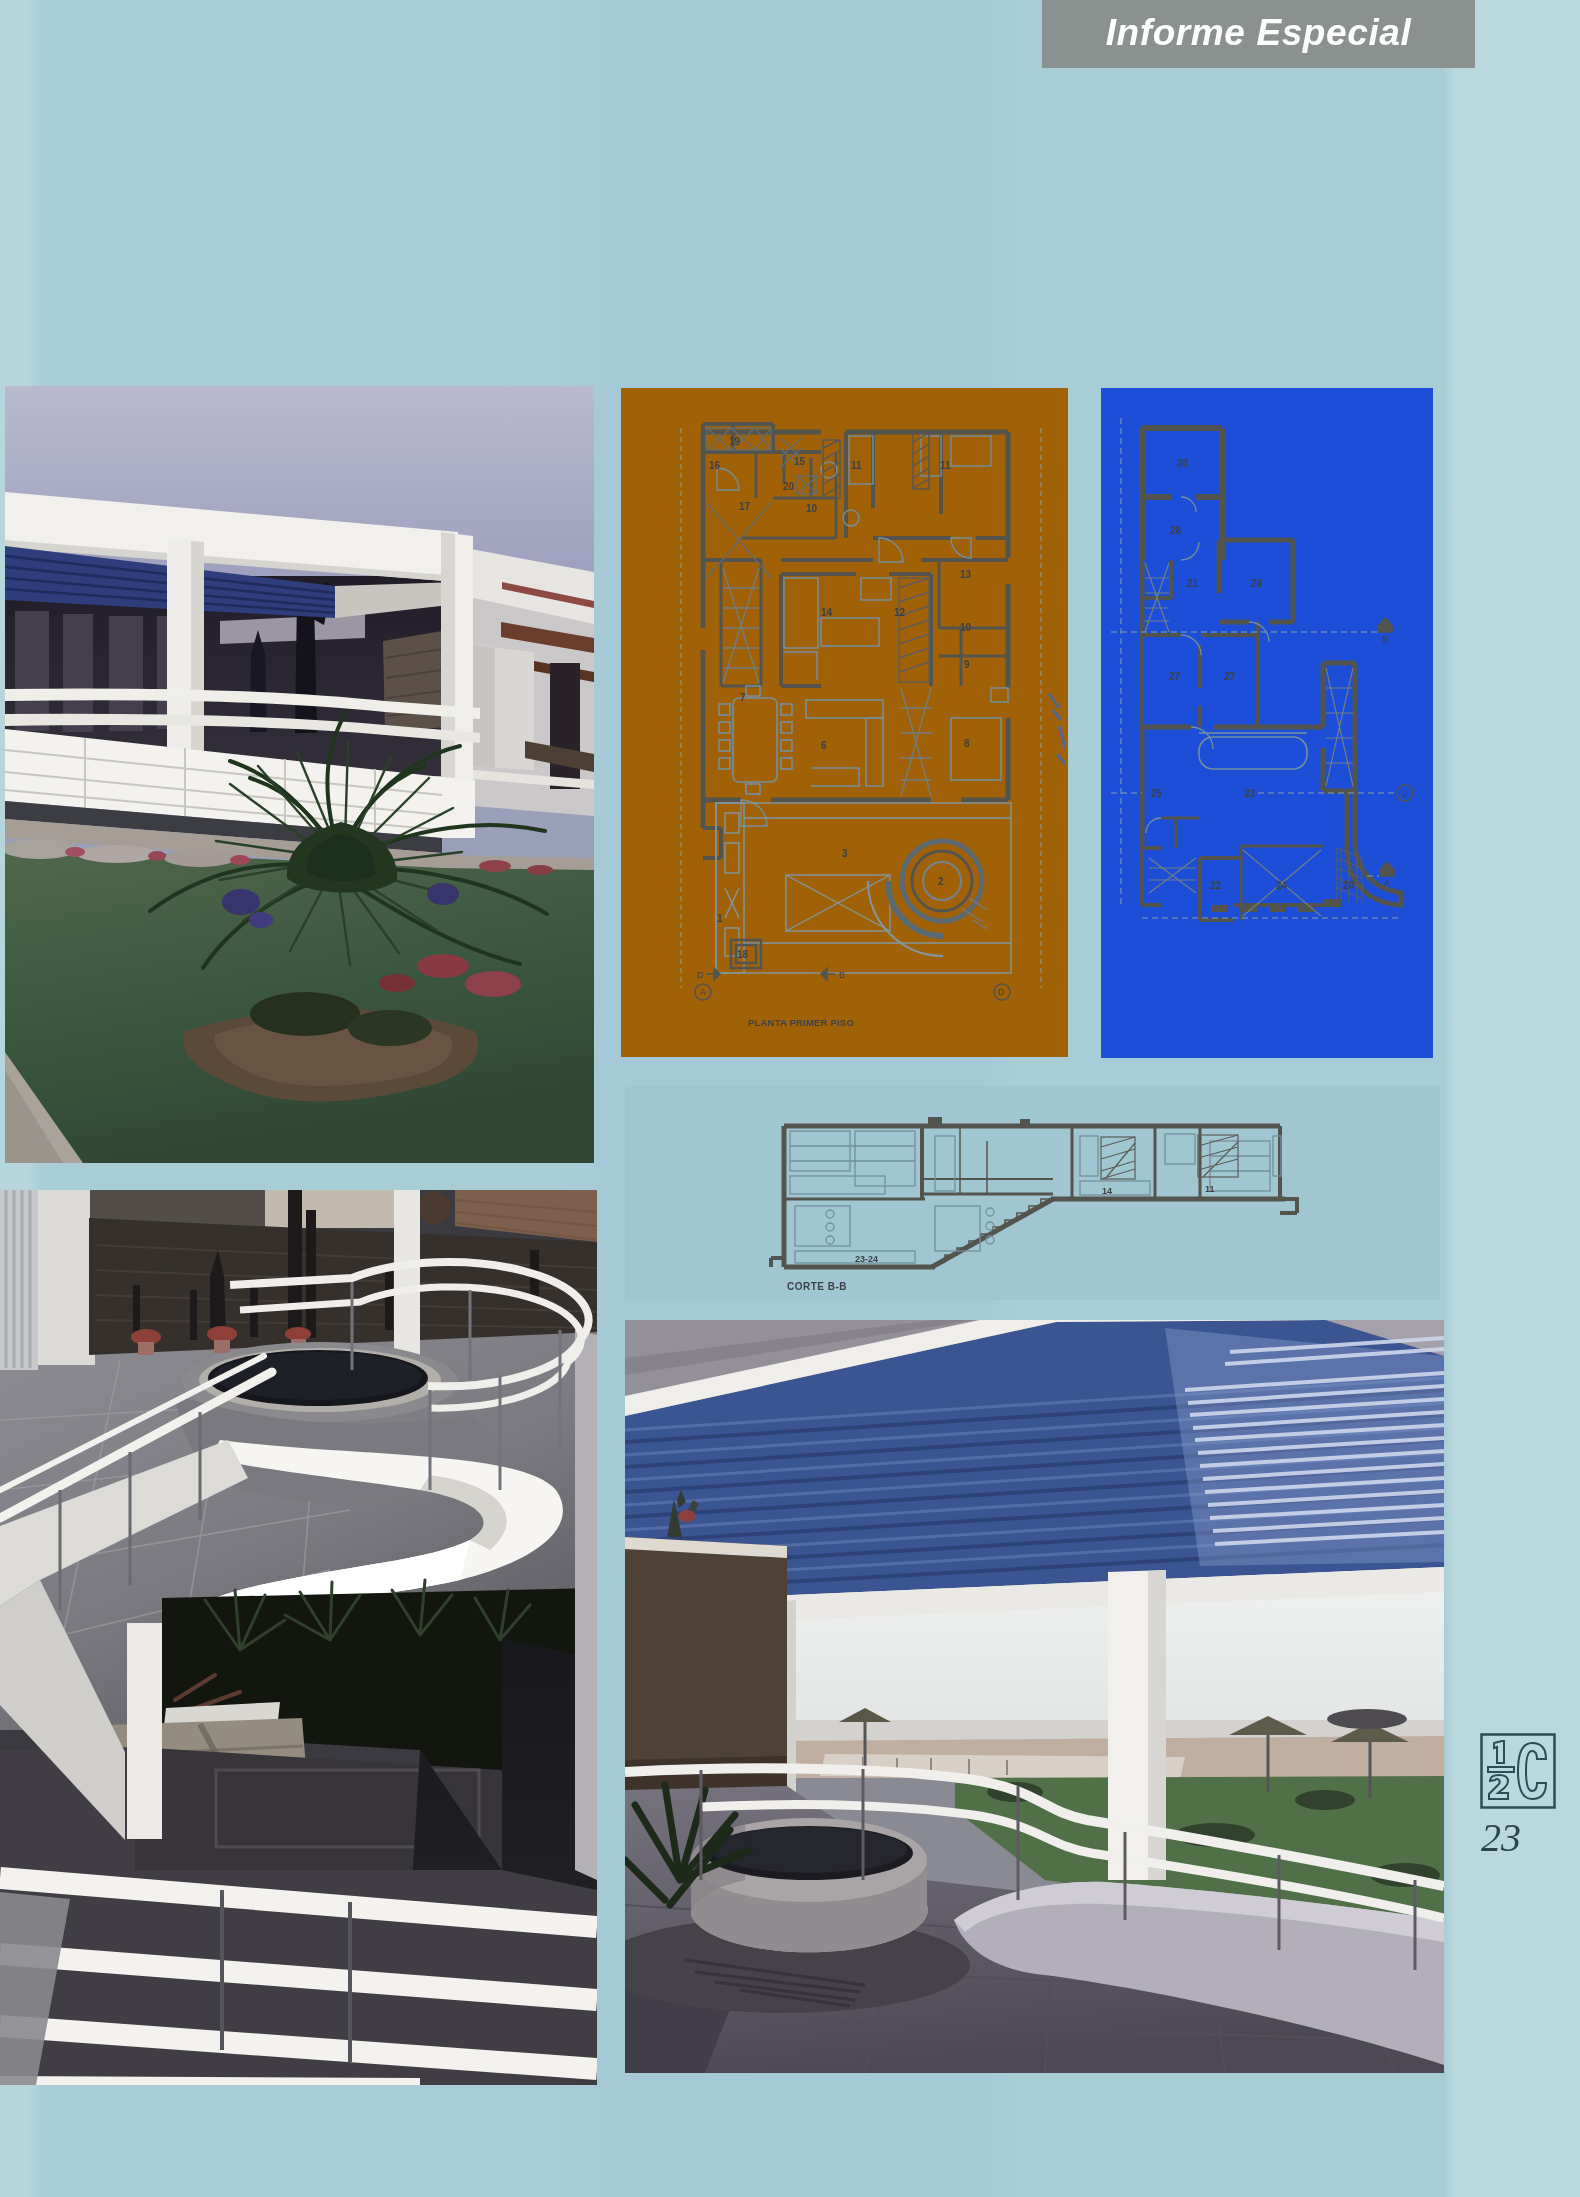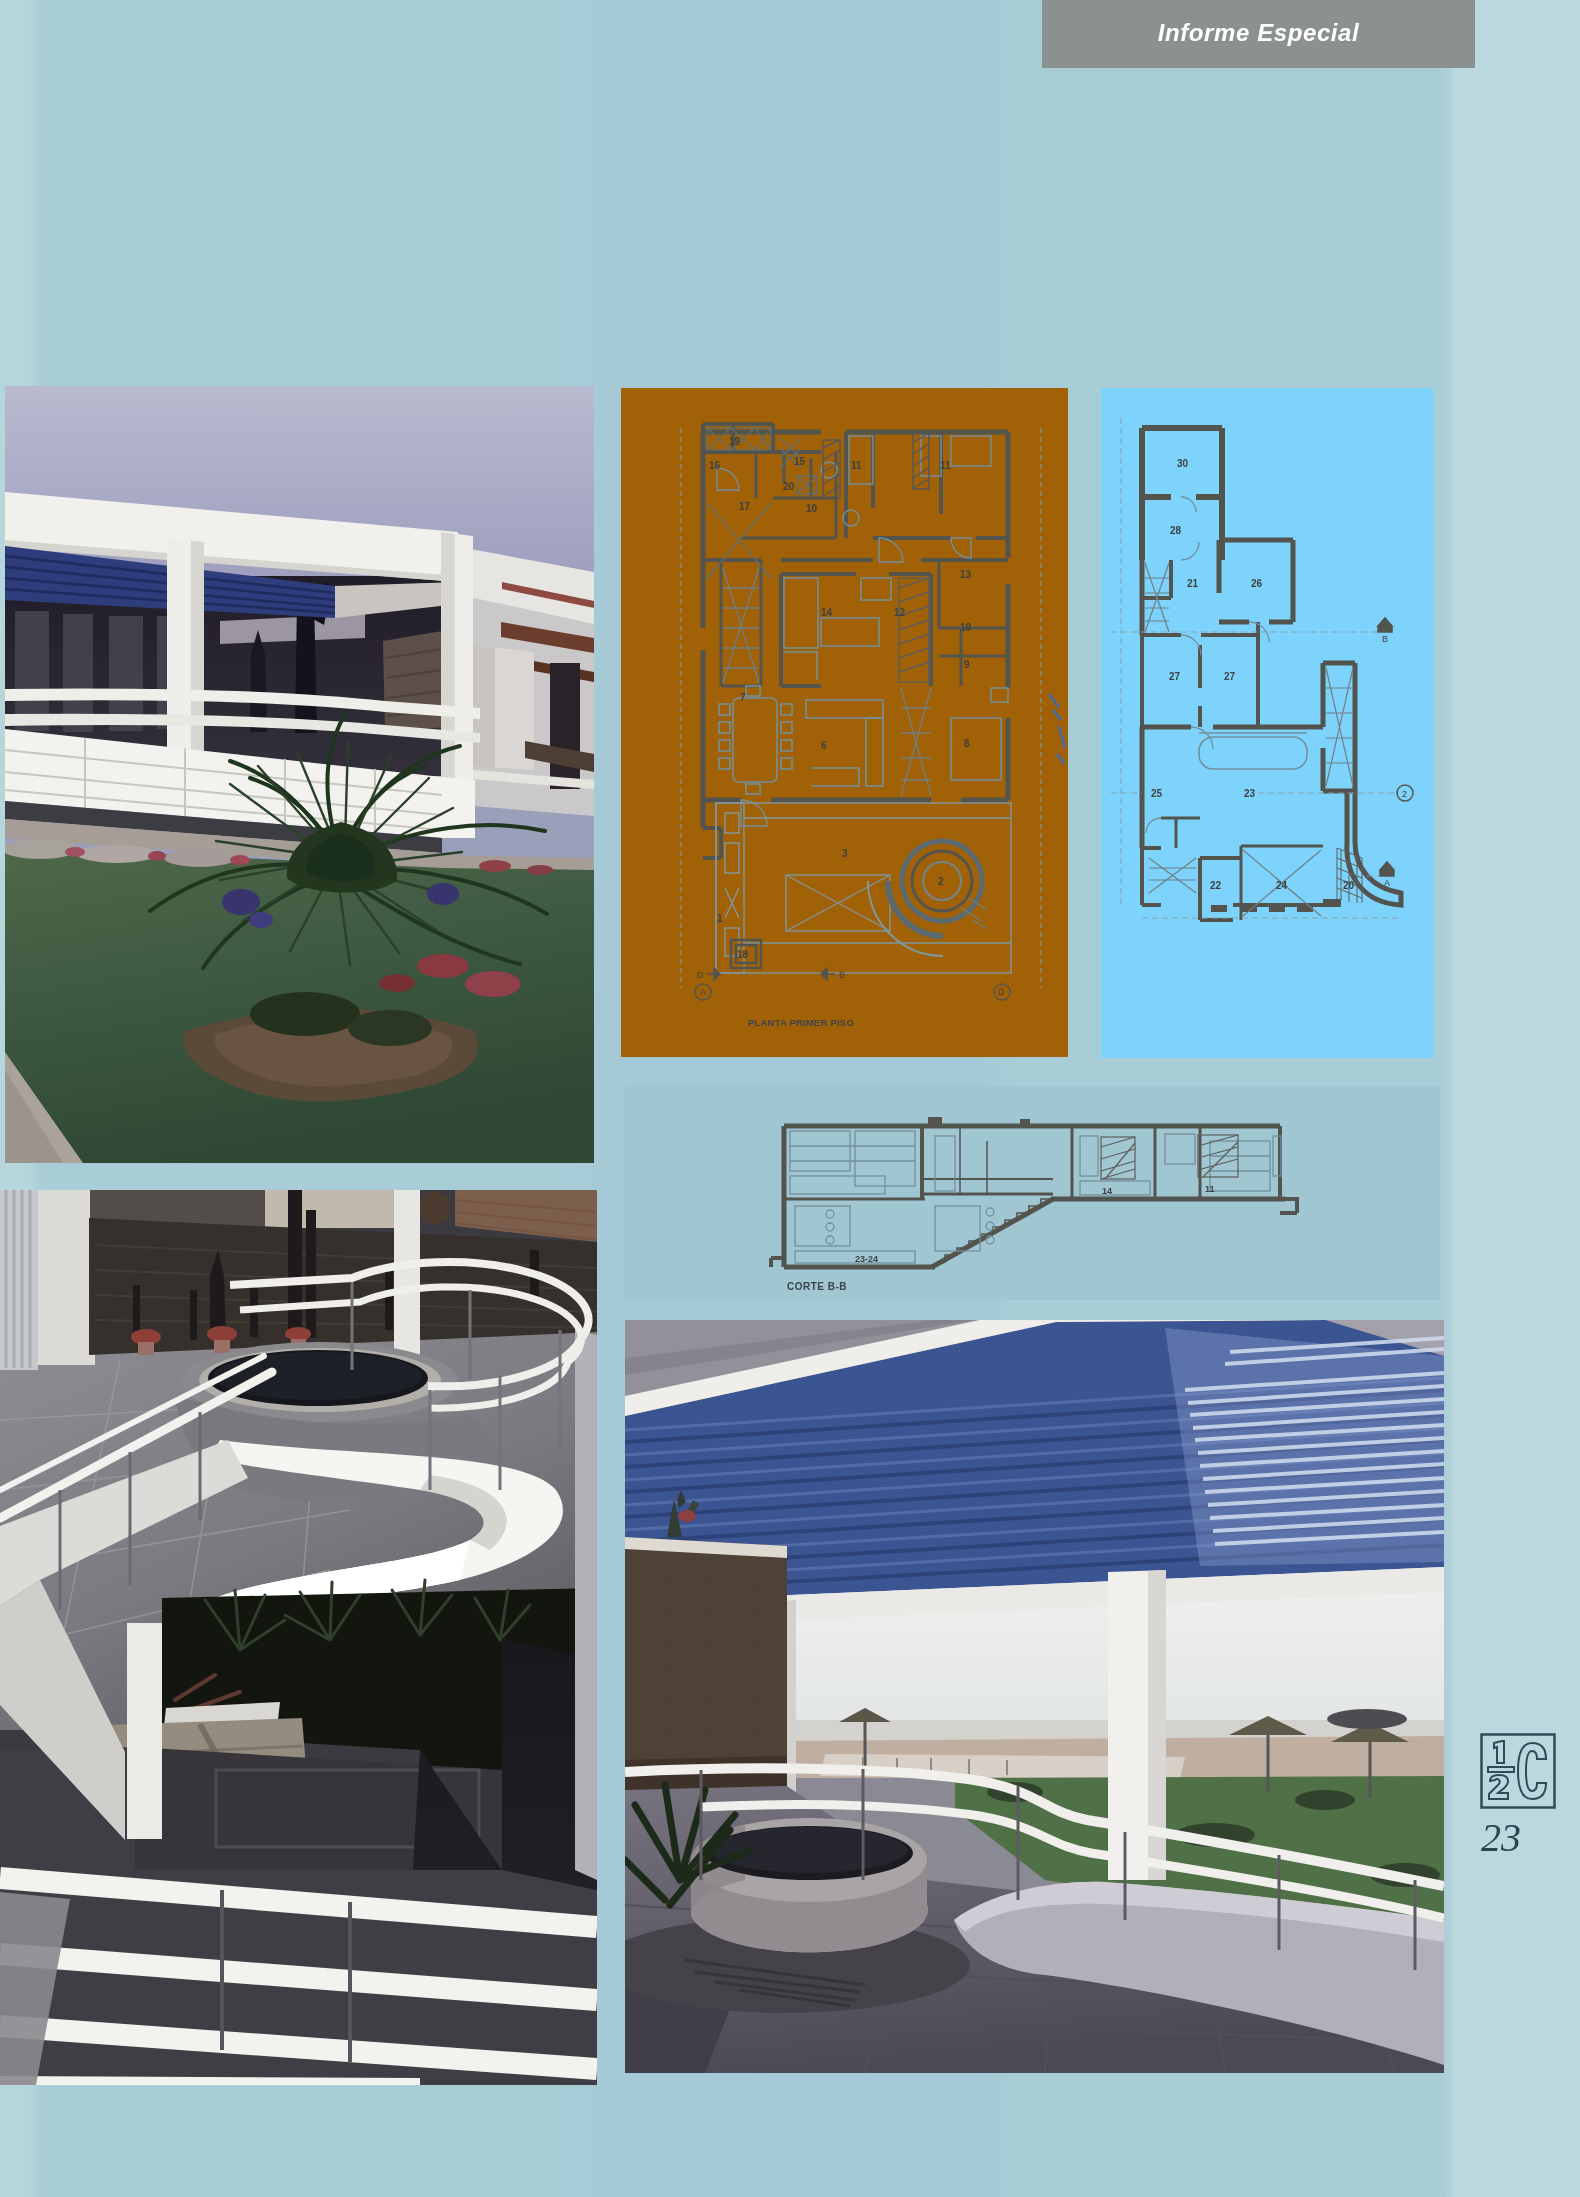--- a/index.html
+++ b/index.html
@@ -14,21 +14,21 @@
 <div class="abs" id="bgbands" style="left:0;top:0;width:1580px;height:2197px;
   background:
     linear-gradient(90deg, rgba(195,223,226,.5) 0 28px, rgba(195,223,226,0) 42px),
     linear-gradient(90deg, rgba(0,0,0,0) 0 555px, rgba(145,185,208,.18) 610px 985px, rgba(0,0,0,0) 1015px),
     linear-gradient(90deg, rgba(0,0,0,0) 0 1444px, rgba(203,228,230,.5) 1455px 1580px),
     #a9cdd7;"></div>
 
 <div class="abs" style="left:1042px;top:0;width:433px;height:68px;background:#8b918e;"></div>
 
 <div class="abs" style="left:1042px;top:0;width:433px;height:68px;line-height:66px;text-align:center;
-  font-style:italic;font-weight:bold;font-size:24px;color:#ffffff;letter-spacing:0.6px;">Informe Especial</div>
+  font-style:italic;font-weight:bold;font-size:37px;color:#ffffff;letter-spacing:0.6px;">Informe Especial</div>
 
 <div class="abs" style="left:5px;top:386px;width:589px;height:777px;background:#9aa0ba;" id="photo1">
 <svg width="589" height="777" viewBox="0 0 589 777" xmlns="http://www.w3.org/2000/svg">
 <defs>
 <linearGradient id="p1sky" x1="0" y1="0" x2="0" y2="1">
   <stop offset="0" stop-color="#b9bacf"></stop>
           <stop offset="0.6" stop-color="#9fa1bf"></stop>
           <stop offset="1" stop-color="#9799b8"></stop>
 </linearGradient>
 <linearGradient id="p1lawn" x1="0" y1="0" x2="0.3" y2="1">
@@ -338,21 +338,21 @@
 </g>
 
 <g stroke="#3a6ab8" stroke-width="3" fill="none" opacity="0.8">
 <path d="M428 306 l10 14 M432 322 l8 10 M438 338 l6 22 M436 366 l8 10"></path>
 </g>
 
 <text x="127" y="638" font-family="Liberation Sans,sans-serif" font-size="9.5" font-weight="bold" fill="#3d4348" letter-spacing="0.2">PLANTA PRIMER PISO</text>
 </svg>
 </div>
 
-<div class="abs" style="left:1101px;top:388px;width:332px;height:670px;background:#7dd3fc;" id="plan2">
+<div class="abs" style="left:1101px;top:388px;width:332px;height:670px;background:#1d4ed8;" id="plan2">
 <svg width="332" height="670" viewBox="0 0 332 670" xmlns="http://www.w3.org/2000/svg">
 <g stroke="#54544f" fill="none">
 
 <path d="M41 40 L121 40 M41 40 L41 109 M121 40 L121 109 M41 109 L70 109 M95 109 L121 109" stroke-width="6"></path>
 
 <path d="M41 109 L41 172 M121 109 L121 172" stroke-width="6"></path>
 
 <path d="M41 172 L41 247 M121 172 L121 152 M121 152 L192 152" stroke-width="5"></path>
 <path d="M70 172 L70 210 M41 210 L70 210" stroke-width="4"></path>
 

